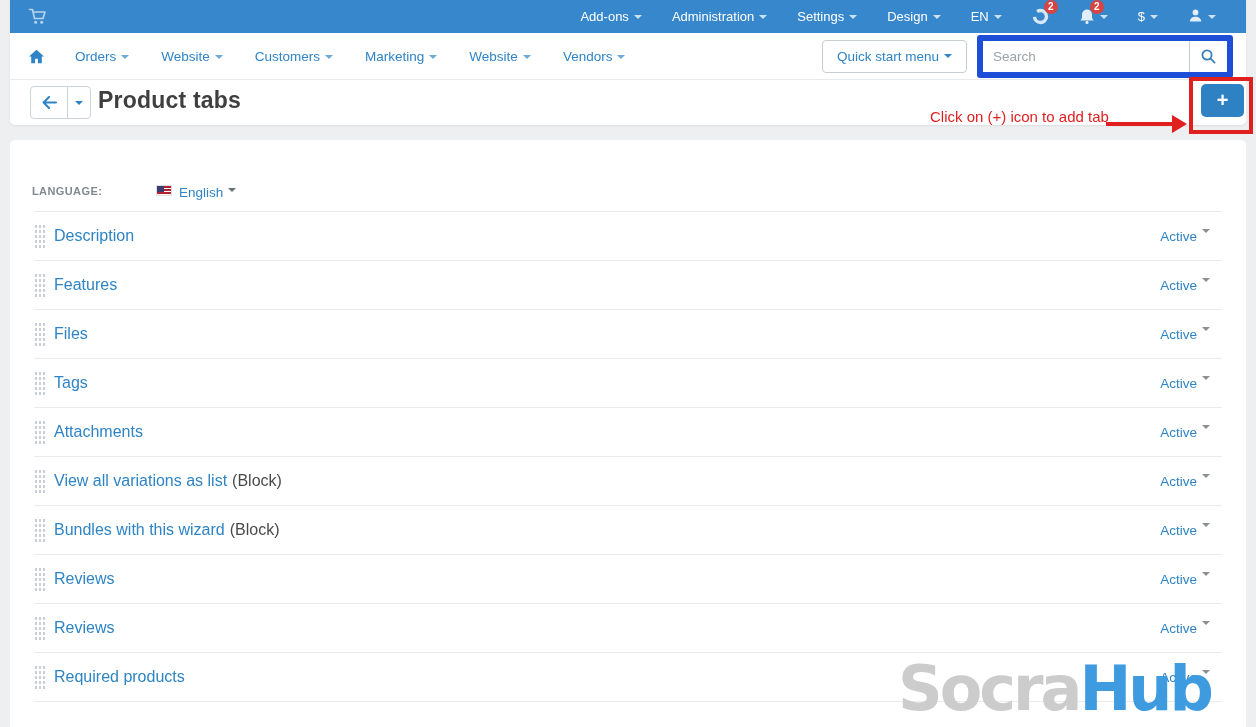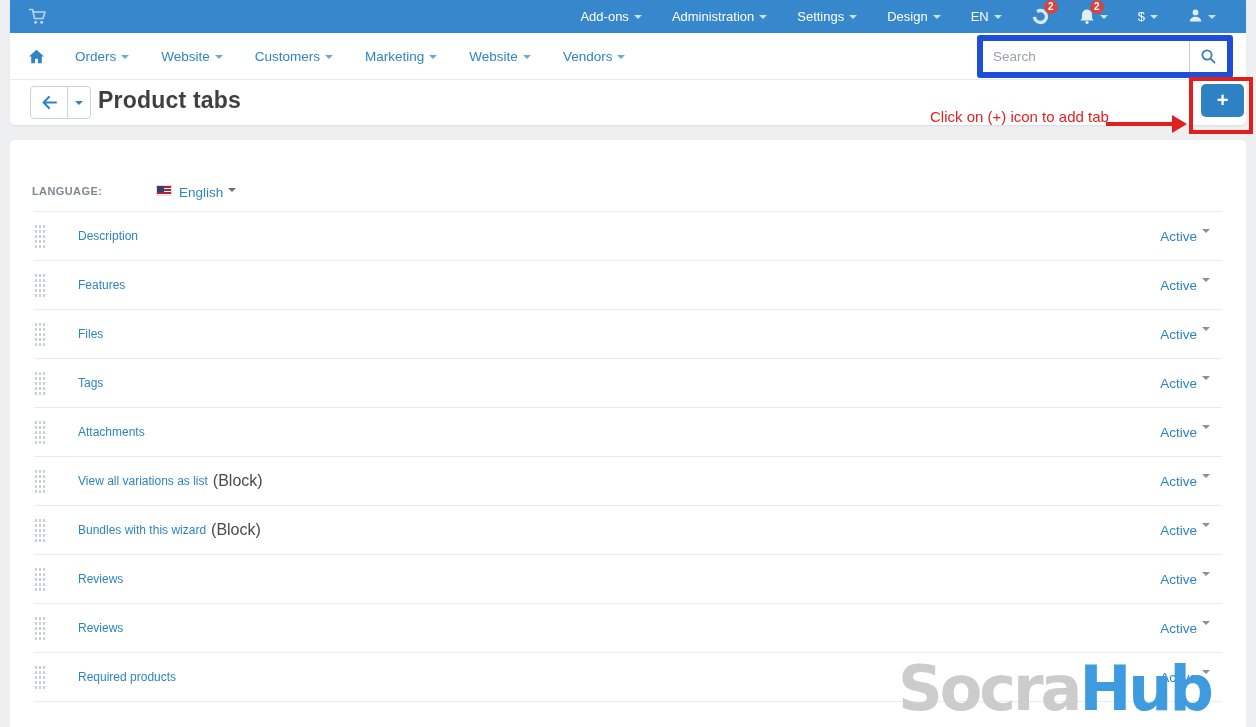--- a/index.html
+++ b/index.html
@@ -132,21 +132,21 @@
   .tab-list { margin:5px 24px 0; border-top:1px solid #eaebec; }
   .tab-row {
     height:49px; display:flex; align-items:center;
     border-bottom:1px solid #eaebec; padding:0 12px 0 0;
   }
   .drag-handle {
     width:11px; height:26px; margin-right:9px; cursor:grab;
     background-image:radial-gradient(#c9ced4 1.2px, transparent 1.4px);
     background-size:4px 5px; background-position:0 1px;
   }
-  .tab-link { font-size:12px; color:#2e84c4; cursor:pointer; text-decoration:none;margin-left:24px; }
+  .tab-link { font-size:16px; color:#2e84c4; cursor:pointer; text-decoration:none; }
   .block-label { font-size:16px; color:#4a4a4a; margin-left:5px; }
   .block-label:empty { display:none; }
   .status-dd { margin-left:auto; font-size:13.5px; color:#2e84c4; cursor:pointer; display:flex; align-items:flex-start; }
   .status-dd .caret { color:#8a9096; }
   
   .watermark {
     position:absolute; left:898px; top:652px; z-index:40;
     font-size:62px; font-weight:bold; letter-spacing:-3px;
     font-family:"DejaVu Sans","Liberation Sans",sans-serif; white-space:nowrap;
   }
@@ -235,20 +235,24 @@
       </div>
       <div class="nav-items">
         <div class="nav-item"><span>Orders</span><span class="caret"></span></div>
         <div class="nav-item"><span>Website</span><span class="caret"></span></div>
         <div class="nav-item"><span>Customers</span><span class="caret"></span></div>
         <div class="nav-item"><span>Marketing</span><span class="caret"></span></div>
         <div class="nav-item"><span>Website</span><span class="caret"></span></div>
         <div class="nav-item"><span>Vendors</span><span class="caret"></span></div>
       </div>
       <div class="nav-right">
+        <button class="quick-start">
+            <span>Quick start menu</span>
+            <span class="caret"></span>
+          </button>
         <div class="search-group">
           <input class="search-input" type="text" placeholder="Search" style="">
           <div class="search-btn">
             <svg width="17" height="17" viewBox="0 0 17 17">
               <circle cx="7" cy="7" r="4.6" fill="none" stroke="#3a7fb5" stroke-width="1.8"></circle>
               <line x1="10.6" y1="10.6" x2="14.6" y2="14.6" stroke="#3a7fb5" stroke-width="1.8" stroke-linecap="round"></line>
             </svg>
           </div>
         </div>
       </div>

